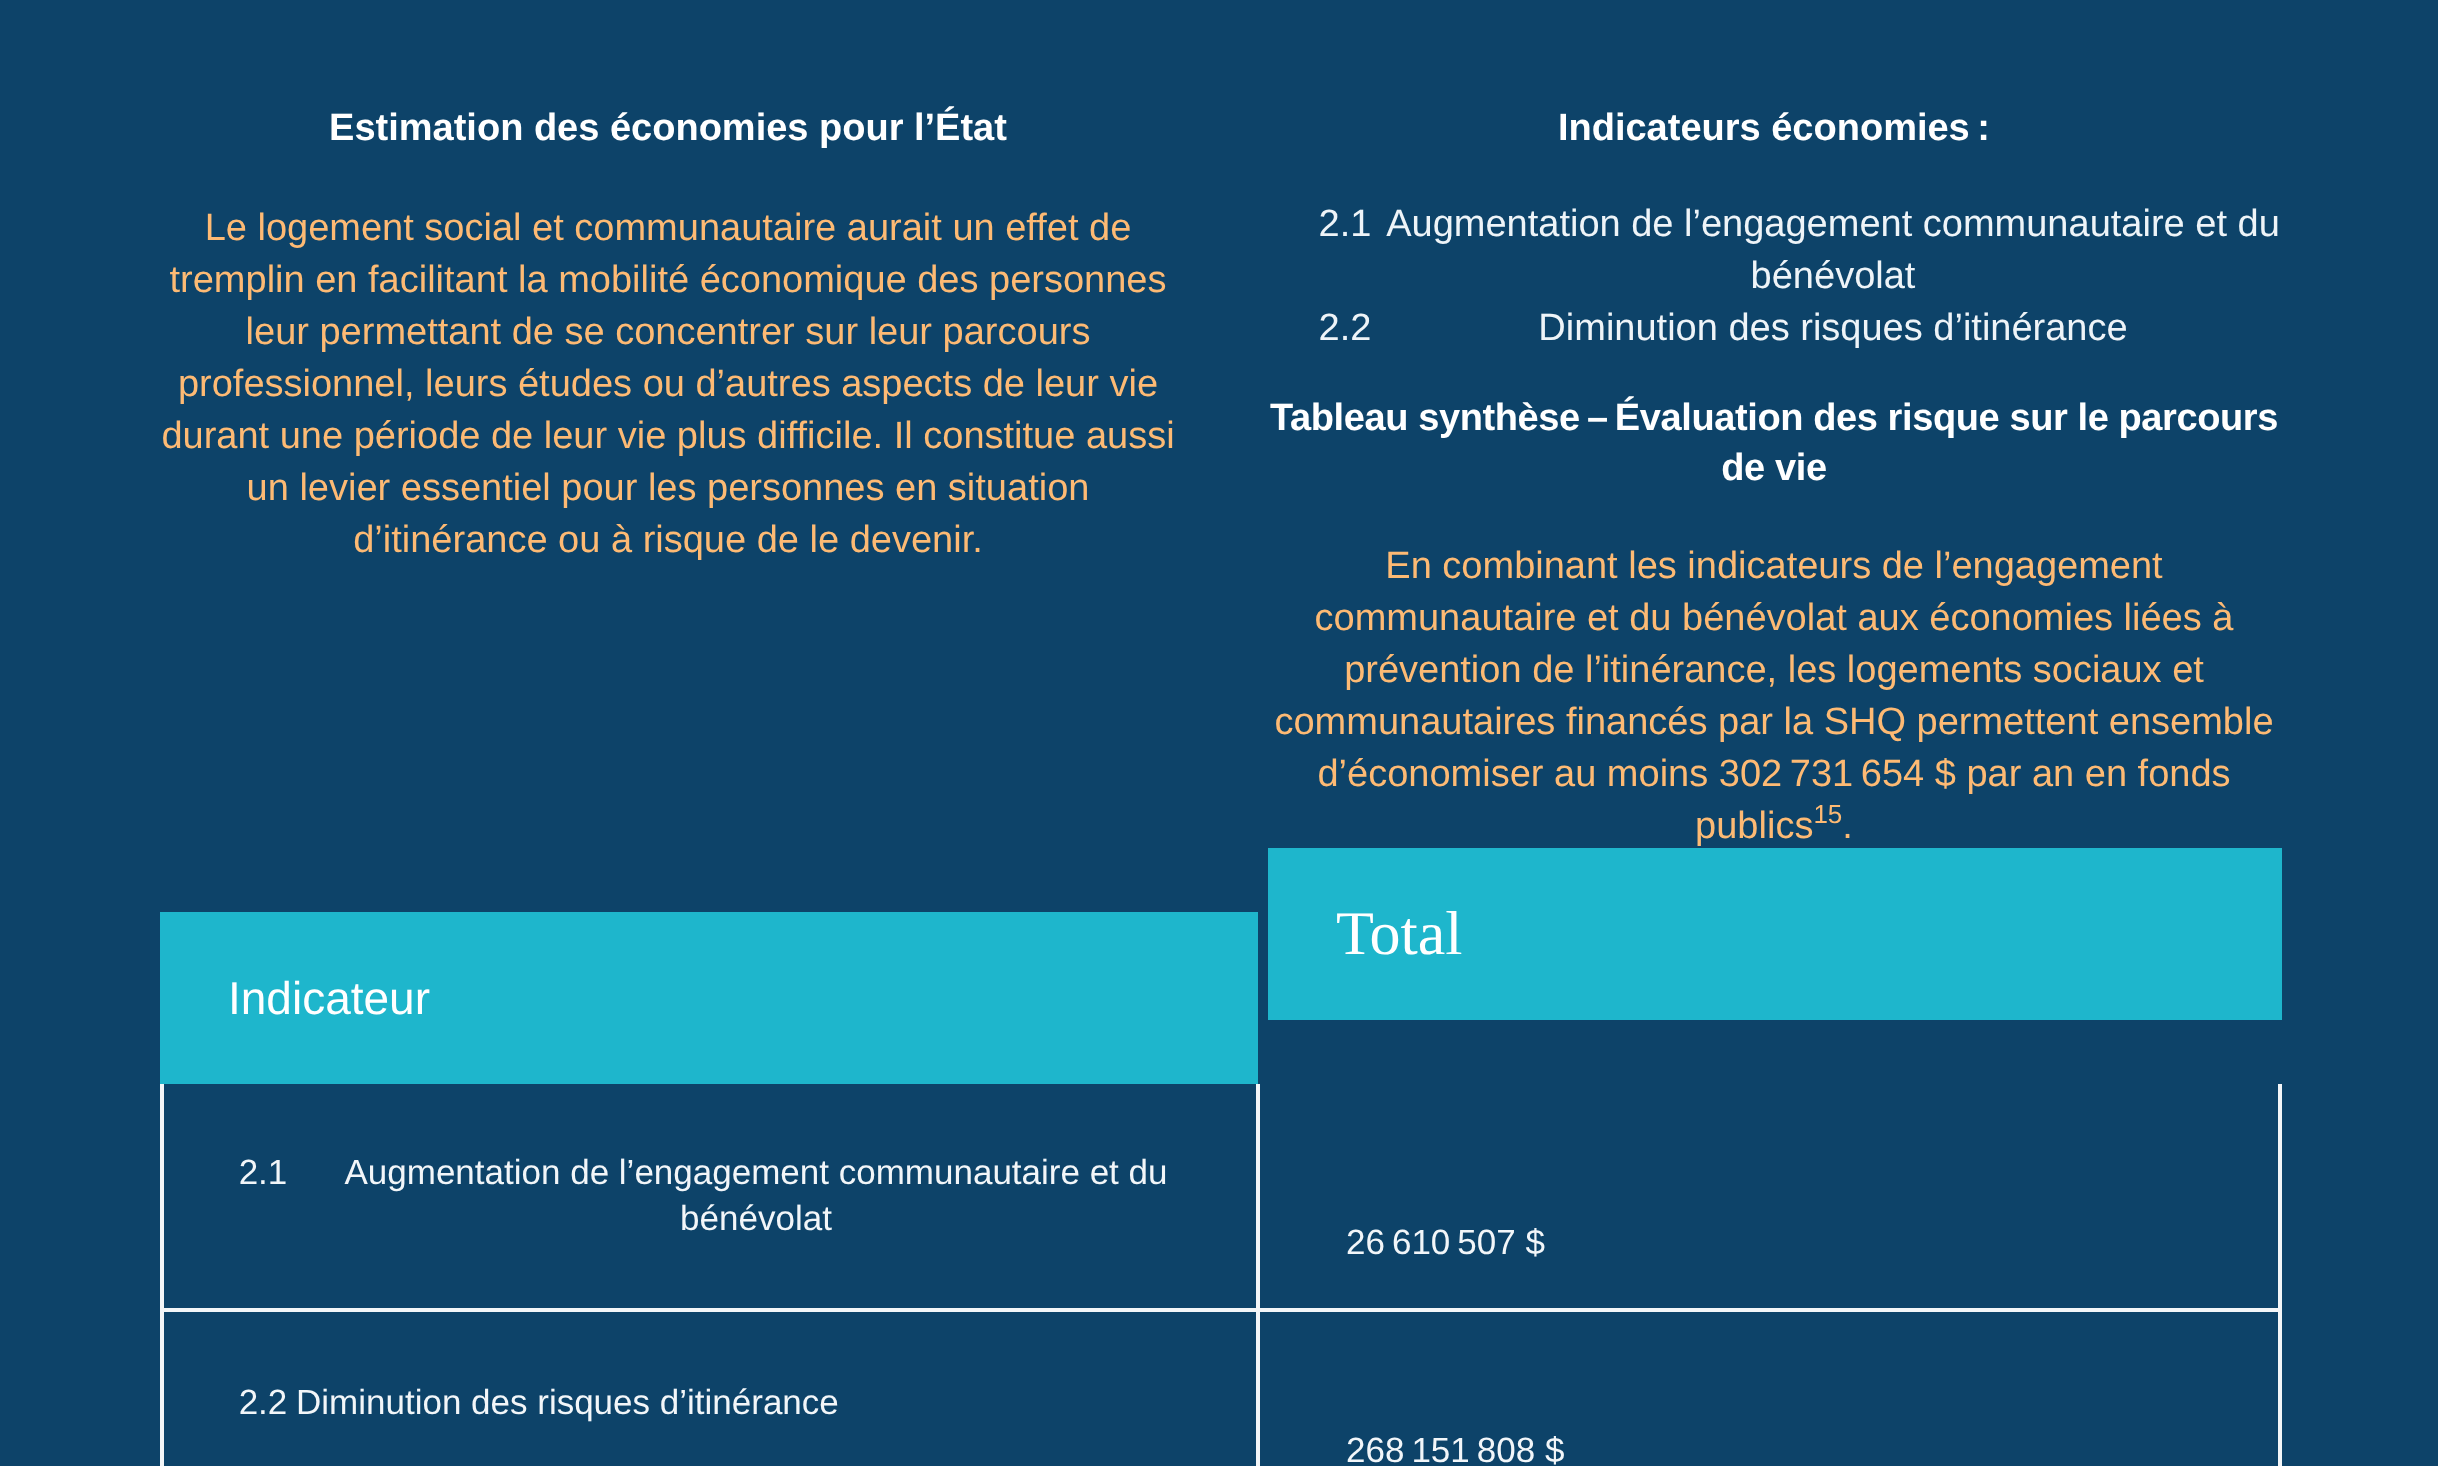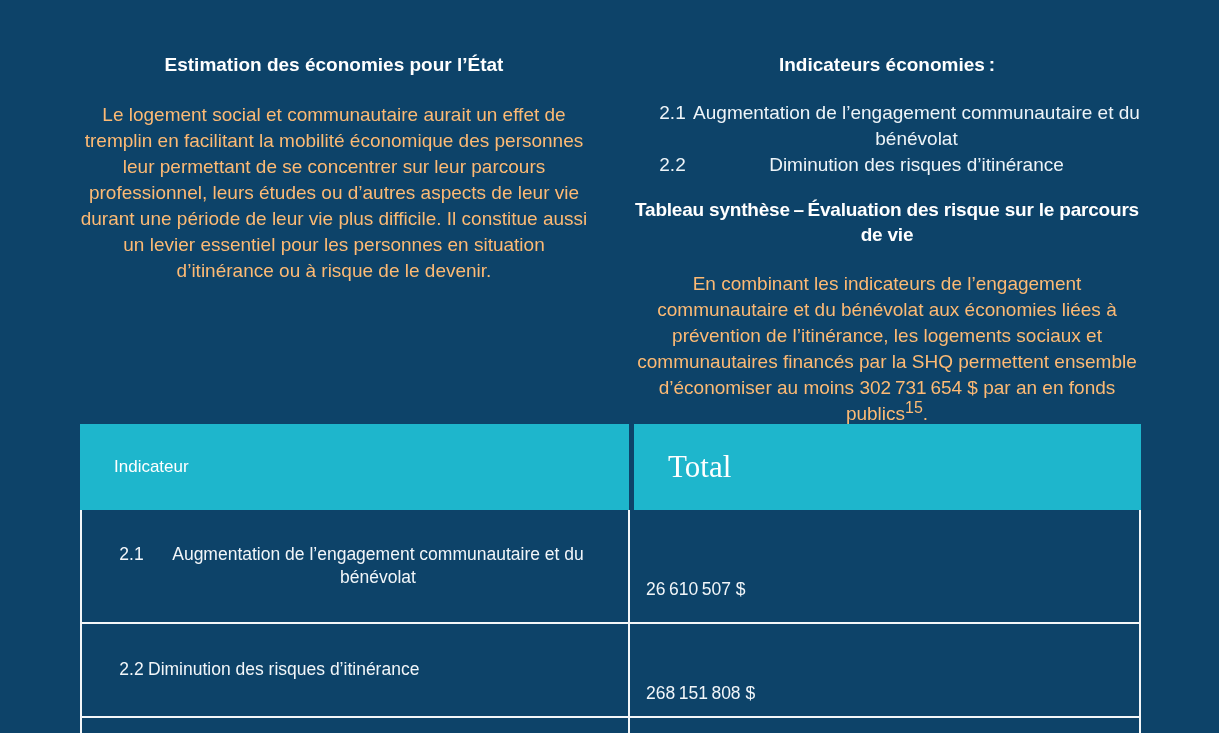--- a/index.html
+++ b/index.html
@@ -61,21 +61,21 @@
   .subheading {
     font-size: 19px;
     font-weight: 700;
     line-height: 25px;
     margin-bottom: 24px;
     color: #ffffff;
     letter-spacing: -0.2px;
   }
 
   sup.fnref {
-    font-size: 16px;
+    font-size: 13px;
     vertical-align: super;
     line-height: 0;
   }
 
   
   .summary-table {
     position: absolute;
     left: 80px;
     top: 424px;
     width: 1061px;
@@ -86,21 +86,21 @@
     column-gap: 5px;
   }
   .t-head .hcell {
     background: #1eb6cc;
     height: 86px;
     display: flex;
     align-items: center;
     padding-left: 34px;
     color: #ffffff;
   }
-  .hcell.indicateur { font-size: 17px; font-weight: 400; }
+  .hcell.indicateur { font-size: 23px; font-weight: 400; margin-top: 32px; }
   .hcell.total {
     font-family: "Liberation Serif", "DejaVu Serif", serif;
     font-size: 31px;
     font-weight: 400;
   }
 
   .t-body {
     border: 2px solid #f3f6f8;
     border-top: none;
   }
@@ -114,21 +114,21 @@
     align-items: center;
     font-size: 17.5px;
     line-height: 23.5px;
     color: #f2f6f9;
   }
   .t-cell.label-cell {
     border-right: 2px solid #f3f6f8;
     padding: 10px 20px 10px 33px;
   }
   .t-cell.value-cell {
-    padding: 10px 20px 10px 16px;
+    padding: 10px 20px 10px 43px;
     margin-top: 48px;
   }
   .t-row.r1 .t-cell { min-height: 64px; }
   .t-row.r2 .t-cell { min-height: 43px; }
   .t-row.total-row .t-cell { min-height: 43px; font-weight: 700; }
 
   .row-flex { display: flex; }
   .row-flex .num { flex: 0 0 33px; }
   .row-flex .lbl { flex: 1 1 auto; }
 </style>

